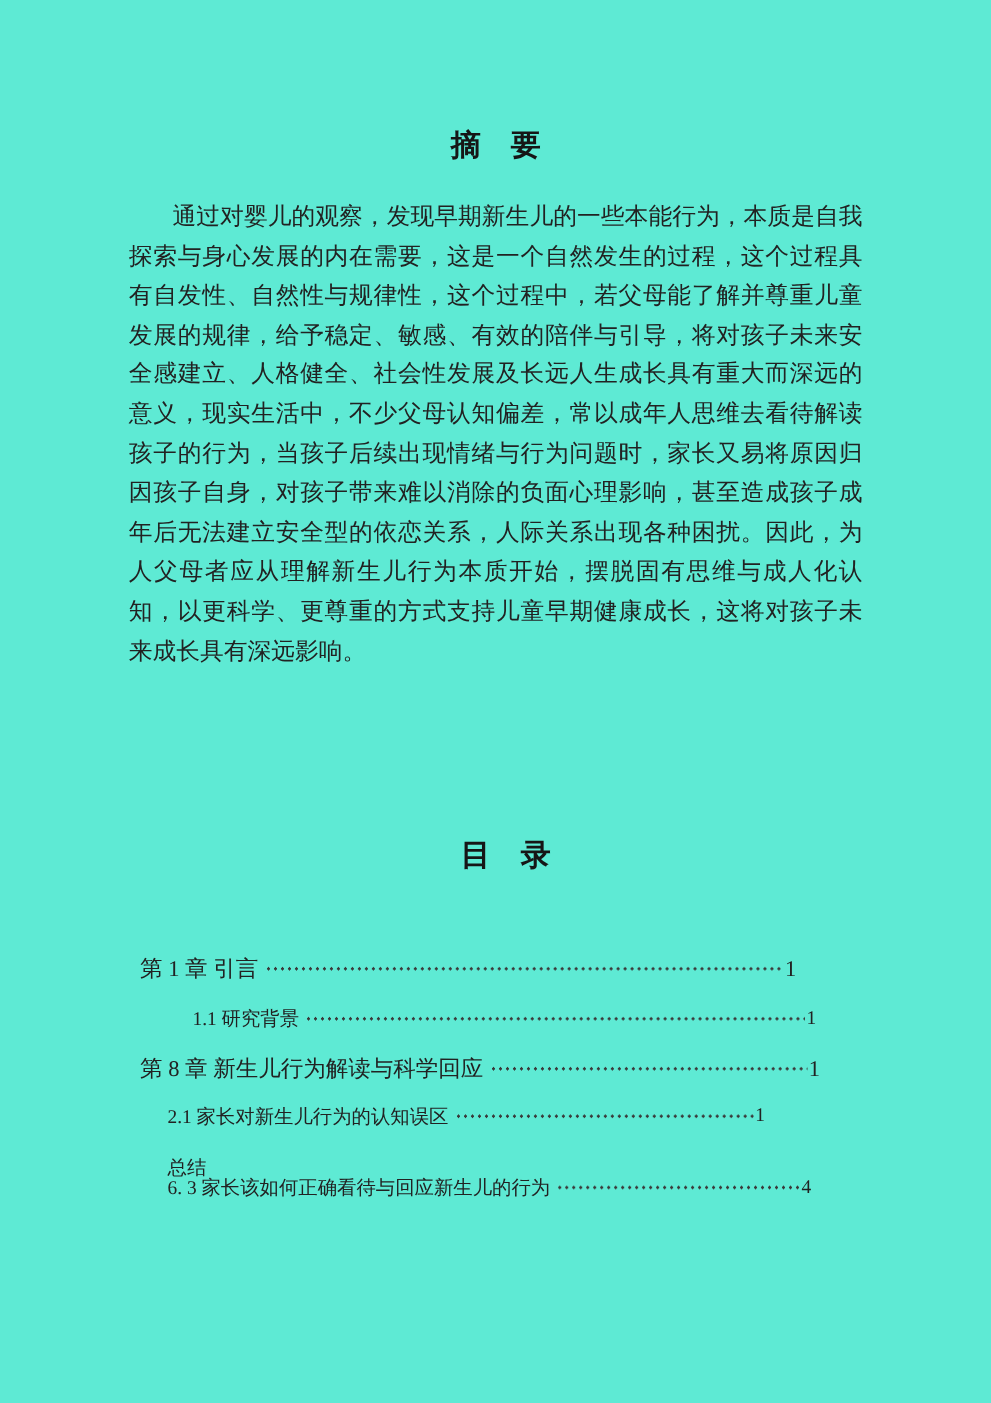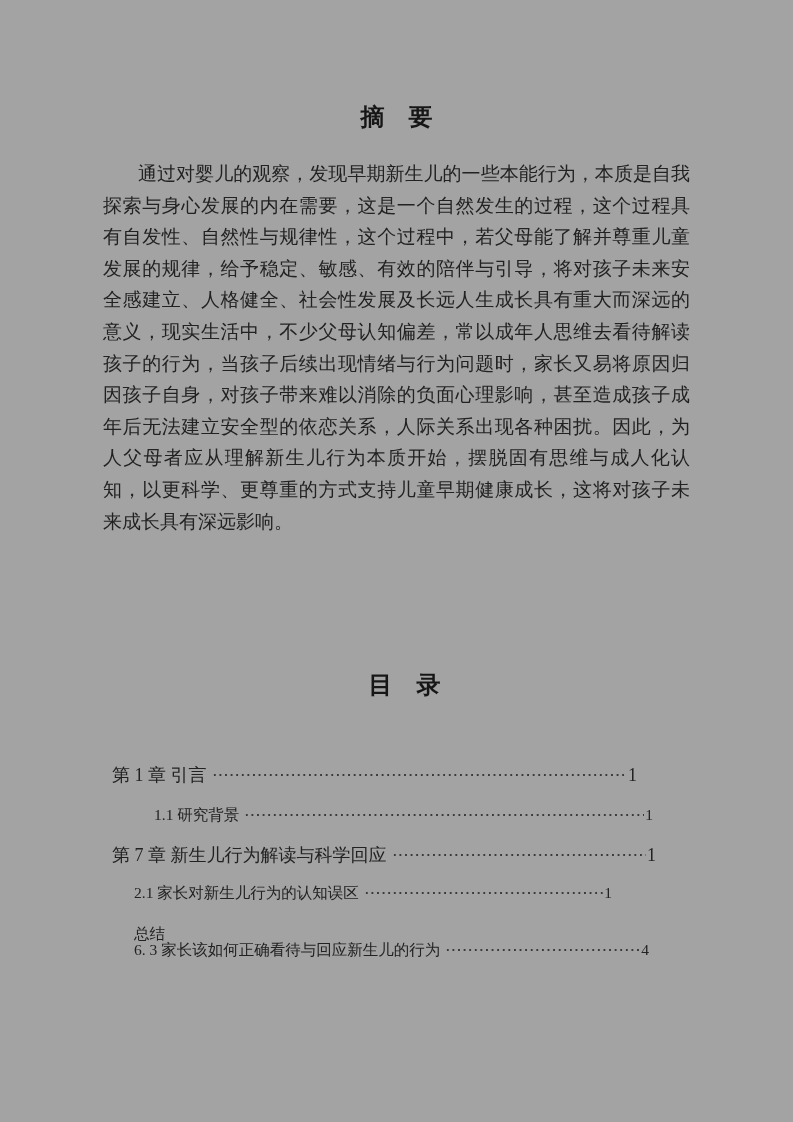--- a/index.html
+++ b/index.html
@@ -4,21 +4,21 @@
 <style>
   html, body {
     margin: 0;
     padding: 0;
     background: #ffffff;
   }
   .page {
     position: relative;
     width: 793px;
     height: 1122px;
-    background: #a3a3a3;
+    background: #5eead4;
     font-family: "Liberation Serif", "DejaVu Serif", serif;
     color: #1f1f1f;
     overflow: hidden;
   }
   .doc-heading {
     position: absolute;
     left: 0;
     right: 0;
     text-align: center;
     font-size: 24px;
@@ -89,21 +89,21 @@
     <span class="toc-page">1</span>
   </div>
 
   <div class="toc-row toc-level2" id="toc-row-1">
     <span class="toc-label">1.1 研究背景</span>
     <span class="toc-dots"></span>
     <span class="toc-page">1</span>
   </div>
 
   <div class="toc-row toc-level1" id="toc-row-2">
-    <span class="toc-label">第 7 章 新生儿行为解读与科学回应</span>
+    <span class="toc-label">第 8 章 新生儿行为解读与科学回应</span>
     <span class="toc-dots"></span>
     <span class="toc-page">1</span>
   </div>
 
   <div class="toc-row toc-level2" id="toc-row-3">
     <span class="toc-label">2.1 家长对新生儿行为的认知误区</span>
     <span class="toc-dots"></span>
     <span class="toc-page">1</span>
   </div>
 

